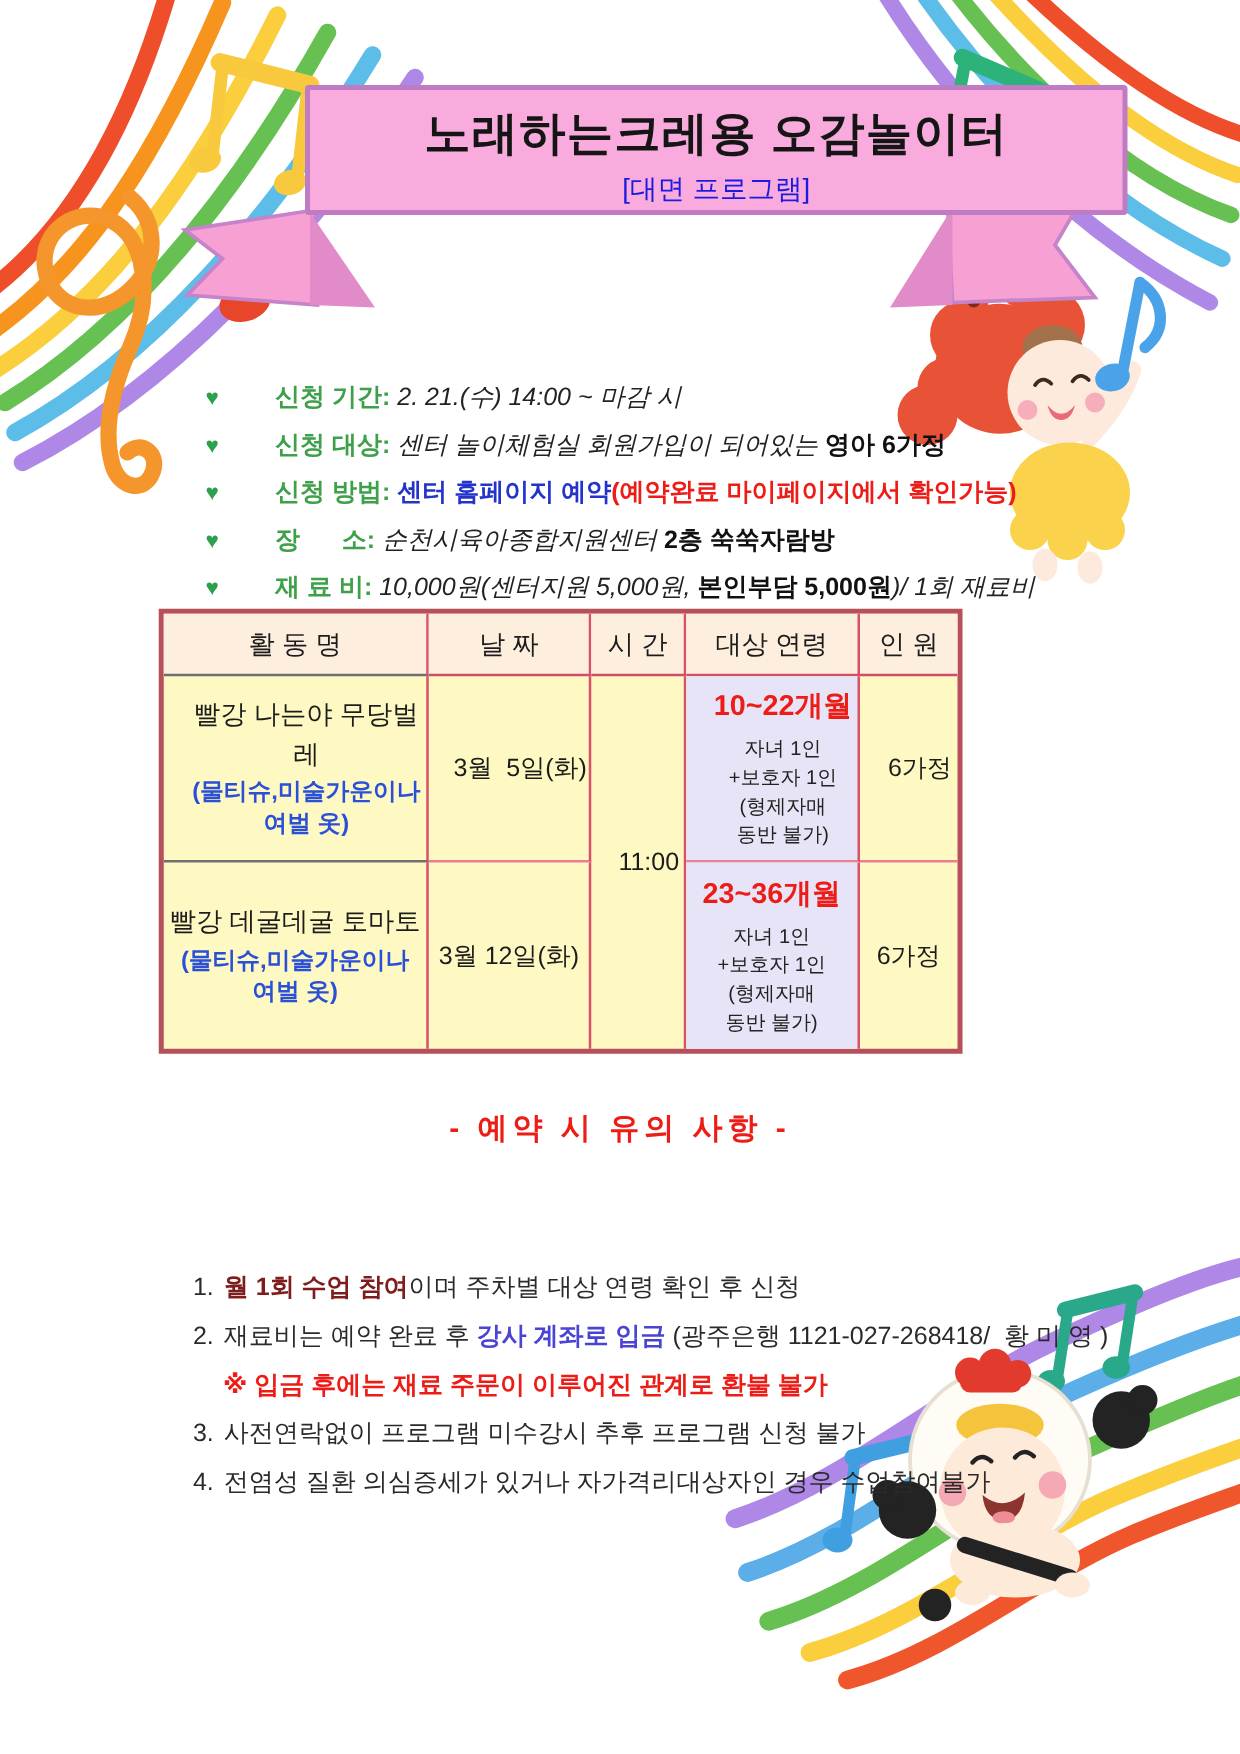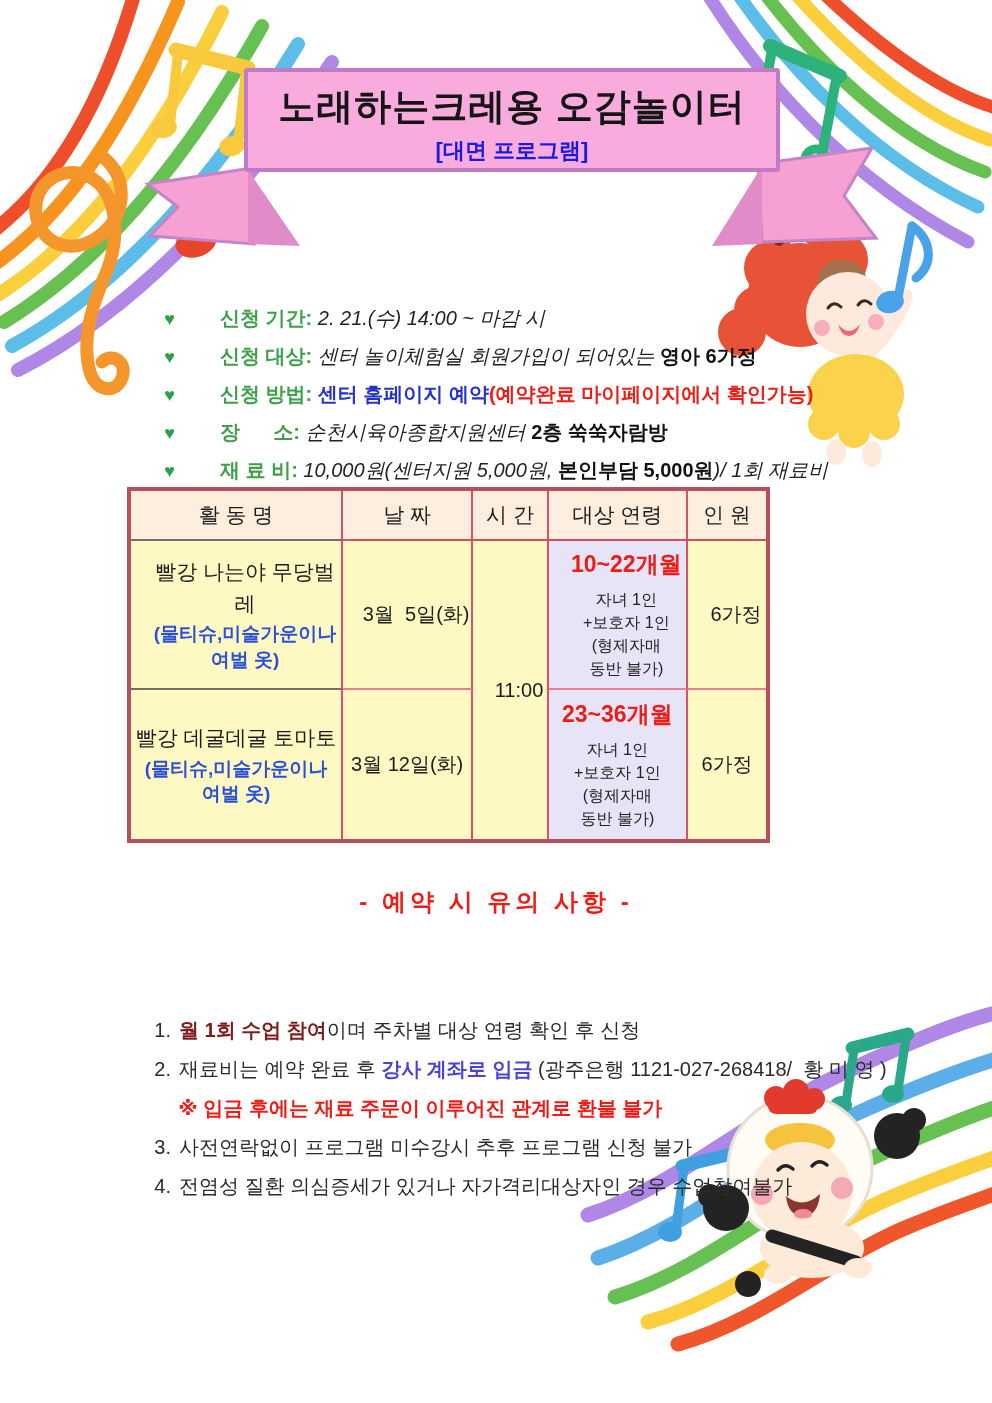--- a/index.html
+++ b/index.html
@@ -1,25 +1,25 @@
 <!DOCTYPE html>
 <html style="--accent-green: #2ea04b; --label-green: #3fa04a; --accent-red: #ed1c16; --accent-blue: #2433cc; --link-purple-blue: #4a44d4; --banner-pink: #f8abdc; --banner-border: #bf7cc4; --subtitle-blue: #1a1ae0; --table-border-dark: #b6505c; --table-border-pink: #d9506a; --table-header-bg: #fdeede; --age-cell-bg: #e6e4f6;"><head>
 <meta charset="utf-8">
 <style>
   html,body{margin:0;padding:0;background:#fff;}
   .page{position:relative;width:992px;height:1403px;overflow:hidden;background:#fff;
         font-family:"Liberation Sans","DejaVu Sans",sans-serif;color:#1c1c1c;}
   svg{position:absolute;left:0;top:0;pointer-events:none;}
 
   
-  .ribbon-box{position:absolute;left:244px;top:68px;width:536px;height:104px;
+  .ribbon-box{position:absolute;left:244px;top:68px;width:658px;height:104px;
     background:var(--banner-pink,#f8abdc);border:4px solid var(--banner-border,#bf7cc4);
     border-radius:3px;box-sizing:border-box;text-align:center;z-index:3;}
   .ribbon-title{margin-top:10px;font-size:37px;font-weight:800;letter-spacing:1px;color:#151515;}
-  .ribbon-subtitle{margin-top:4px;font-size:22px;font-weight:700;color:var(--subtitle-blue,#1a1ae0);}
+  .ribbon-subtitle{margin-top:4px;font-size:22px;font-weight:400;color:var(--subtitle-blue,#1a1ae0);}
 
   
   .info-list{position:absolute;left:131px;top:261px;width:760px;z-index:3;}
   .info-row{height:38px;line-height:38px;font-size:20px;white-space:pre;}
   .heart{color:var(--accent-green,#2ea04b);font-size:18px;margin-right:10px;}
   .ilabel{color:var(--label-green,#3fa04a);font-weight:700;white-space:pre;margin-left:35px;}
   .seg{color:#222;font-style:italic;}
   .seg-b{color:#111;font-weight:800;}
   .seg-blue{color:var(--accent-blue,#2433cc);font-weight:800;}
   .seg-red{color:var(--accent-red,#ed1c16);font-weight:800;}

